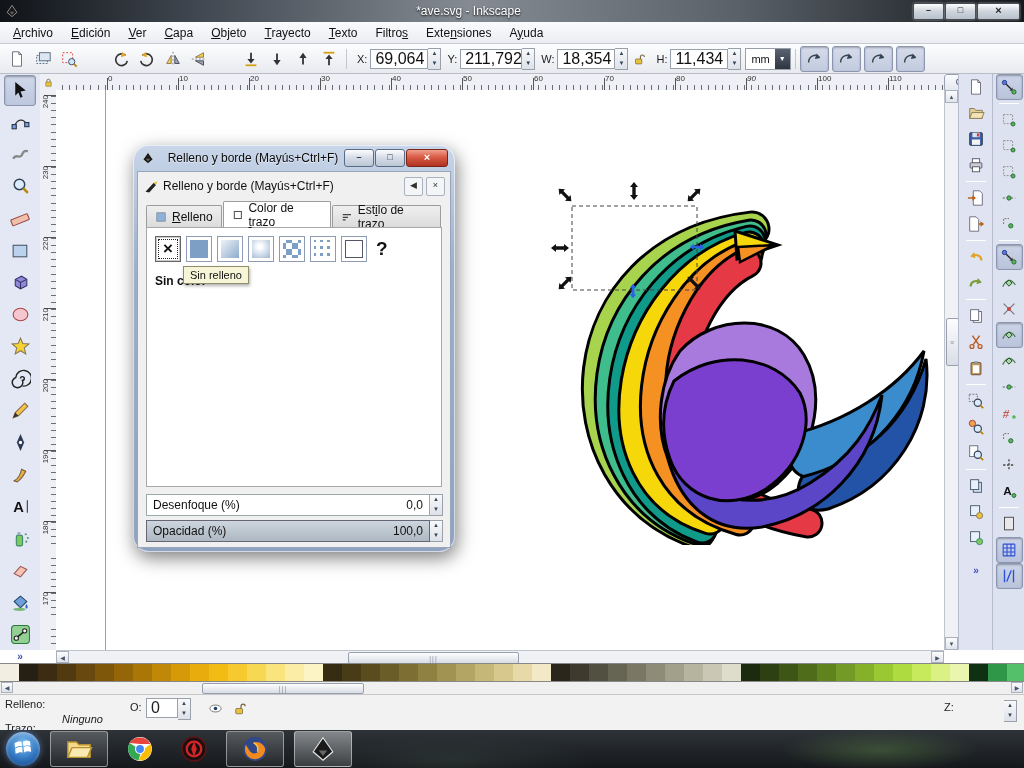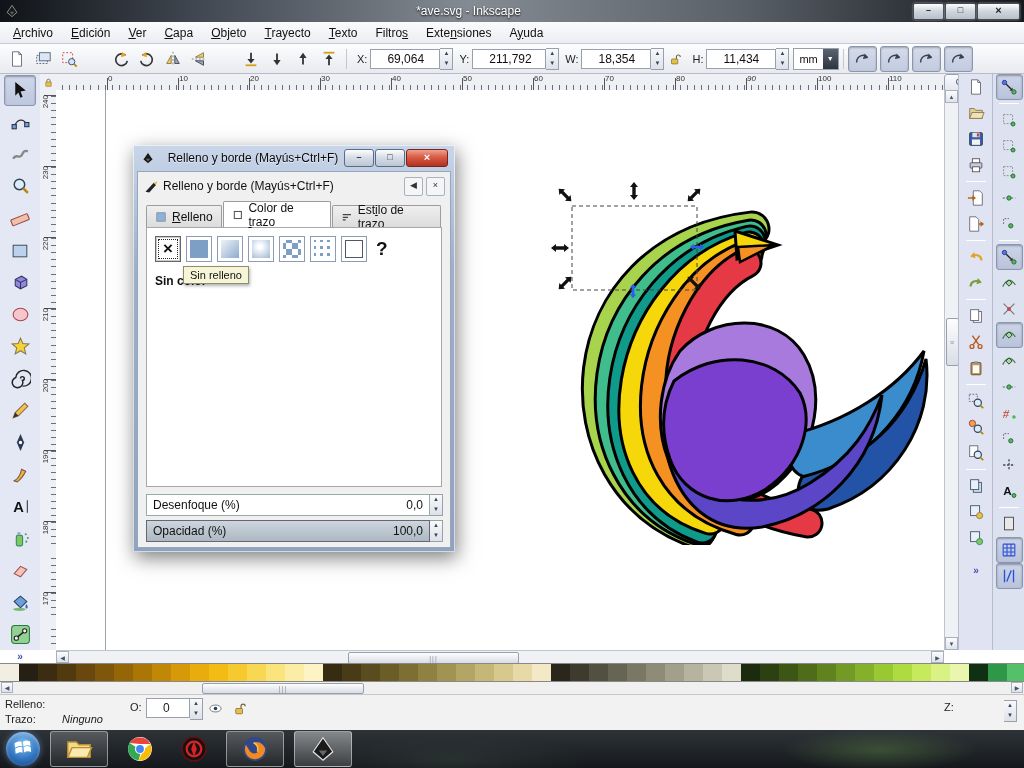--- a/index.html
+++ b/index.html
@@ -24,21 +24,21 @@
     border-bottom:1px solid #c6cad2;display:flex;align-items:center;padding-left:4px;box-sizing:border-box;}
   .menu-item{padding:2px 9px;font-size:12px;color:#111;}
   .menu-item .u{text-decoration:underline;}
   
   #cmdbar{left:0;top:44px;width:1024px;height:30px;background:linear-gradient(#fcfdfe,#e8eaef);
     border-bottom:1px solid #b9bdc6;display:flex;align-items:center;padding-left:4px;box-sizing:border-box;}
   .tbtn{width:24px;height:24px;border:1px solid transparent;border-radius:3px;display:flex;align-items:center;justify-content:center;flex:0 0 auto;}
   .tbtn.on{background:linear-gradient(#d6dcea,#c2cade);border-color:#8b97b0;box-shadow:inset 0 1px 2px rgba(0,0,0,.25);}
   .vsep{width:1px;height:20px;background:#c3c7cf;margin:0 4px;flex:0 0 auto;}
   .fldlab{font-size:11px;margin:0 3px 0 6px;color:#222;}
-  .fld{height:18px;border:1px solid #98a0ac;background:#fff;font-size:12px;line-height:18px;padding-left:16px;}
+  .fld{height:18px;border:1px solid #98a0ac;background:#fff;font-size:16px;line-height:18px;padding-left:4px;}
   .spin{width:12px;height:20px;border:1px solid #98a0ac;border-left:none;background:linear-gradient(#f8f9fb,#dde1e8);
     display:flex;flex-direction:column;flex:0 0 auto;}
   .spin i{flex:1;font-style:normal;font-size:6px;line-height:9px;text-align:center;color:#345;}
   .spin i.up::before{content:"▲";} .spin i.dn::before{content:"▼";}
   .unitsel{height:20px;border:1px solid #98a0ac;background:#fff;display:flex;align-items:center;margin-left:4px;}
   .unitsel .v{padding:0 5px;font-size:11px;}
   .unitsel .dd{width:15px;height:100%;background:linear-gradient(#5a6372,#2e3540);color:#fff;font-size:7px;
     display:flex;align-items:center;justify-content:center;}
   .unitsel .dd::before{content:"▼";}
   
@@ -102,21 +102,21 @@
   #tray{margin-left:auto;display:flex;align-items:center;color:#f2f2f2;font-size:11px;}
   #tray .tico{margin-left:10px;}
   #clock{text-align:right;line-height:14px;margin:0 10px 0 12px;font-size:11px;}
   
   #commandbar{left:958px;top:74px;width:34px;height:576px;background:#e0e4f2;border-left:1px solid #b6bccd;}
   #snapbar{left:992px;top:74px;width:32px;height:576px;background:#dde2f0;border-left:1px solid #b6bccd;}
   .sbtn{width:25px;height:24px;margin:0 auto;border:1px solid transparent;border-radius:3px;display:flex;align-items:center;justify-content:center;}
   .sbtn.on{background:linear-gradient(#ccd4e8,#b9c3da);border-color:#8b97b0;box-shadow:inset 0 1px 2px rgba(0,0,0,.3);}
   .sbtn.sep{height:7px;border:none;background:linear-gradient(#fff,#fff) center/80% 1px no-repeat,transparent;}
   
-  #dialog{left:133px;top:145px;width:322px;height:407px;border-radius:0;
+  #dialog{left:133px;top:145px;width:322px;height:407px;border-radius:16px;
     background:linear-gradient(180deg,#c9d6ea,#9db0ca 30%,#8fa3c0);
     box-shadow:2px 6px 18px rgba(0,0,0,.5),inset 0 0 0 1px rgba(255,255,255,.6);}
   #dlg-titlebar{position:absolute;left:0;top:0;right:0;height:26px;display:flex;align-items:center;}
   #dlg-titlebar .t{margin-left:8px;font-size:12px;color:#0a0a0a;text-shadow:0 1px 1px rgba(255,255,255,.7);}
   .dwb{width:28px;height:16px;border:1px solid #5a6b85;border-radius:3px;margin-left:1px;
     background:linear-gradient(#fdfdfe,#d4dbe6 50%,#bcc6d4);color:#234;font-size:9px;line-height:14px;text-align:center;}
   .dwb.close{width:40px;background:linear-gradient(#f0a090,#d95b44 45%,#b03322);color:#fff;border-color:#7c2417;}
   .dwb.close::before{content:"×";font-weight:bold;font-size:11px;}
   .dwb.min::before{content:"–";font-weight:bold;}
   .dwb.max::before{content:"□";}
@@ -1087,21 +1087,21 @@
   <div id="palscroll" class="abs">
     <span class="sb-arrow" style="left:1px;top:0;width:12px;height:11px">◀</span>
     <span class="sb-thumb" style="left:202px;top:1px;width:160px;height:9px">
         <span class="grip">|||</span>
       </span>
     <span class="sb-arrow" style="right:1px;top:0;width:12px;height:11px">▶</span>
   </div>
 
   <div id="statusbar" class="abs">
     <span class="abs" style="left:5px;top:3px">Relleno:</span>
-    <span class="abs" style="left:5px;top:18px">Trazo:</span>
+    <span class="abs" style="left:5px;top:27px">Trazo:</span>
 
     <span class="abs" style="left:62px;top:18px;font-style:italic">Ninguno</span>
     <span class="abs" style="left:130px;top:6px">O:</span>
     <span class="spinbox" style="left:146px;top:3px">
       <span class="fld">0</span>
       <span class="spin">
           <i class="up"></i>
           <i class="dn"></i>
         </span>
     </span>

